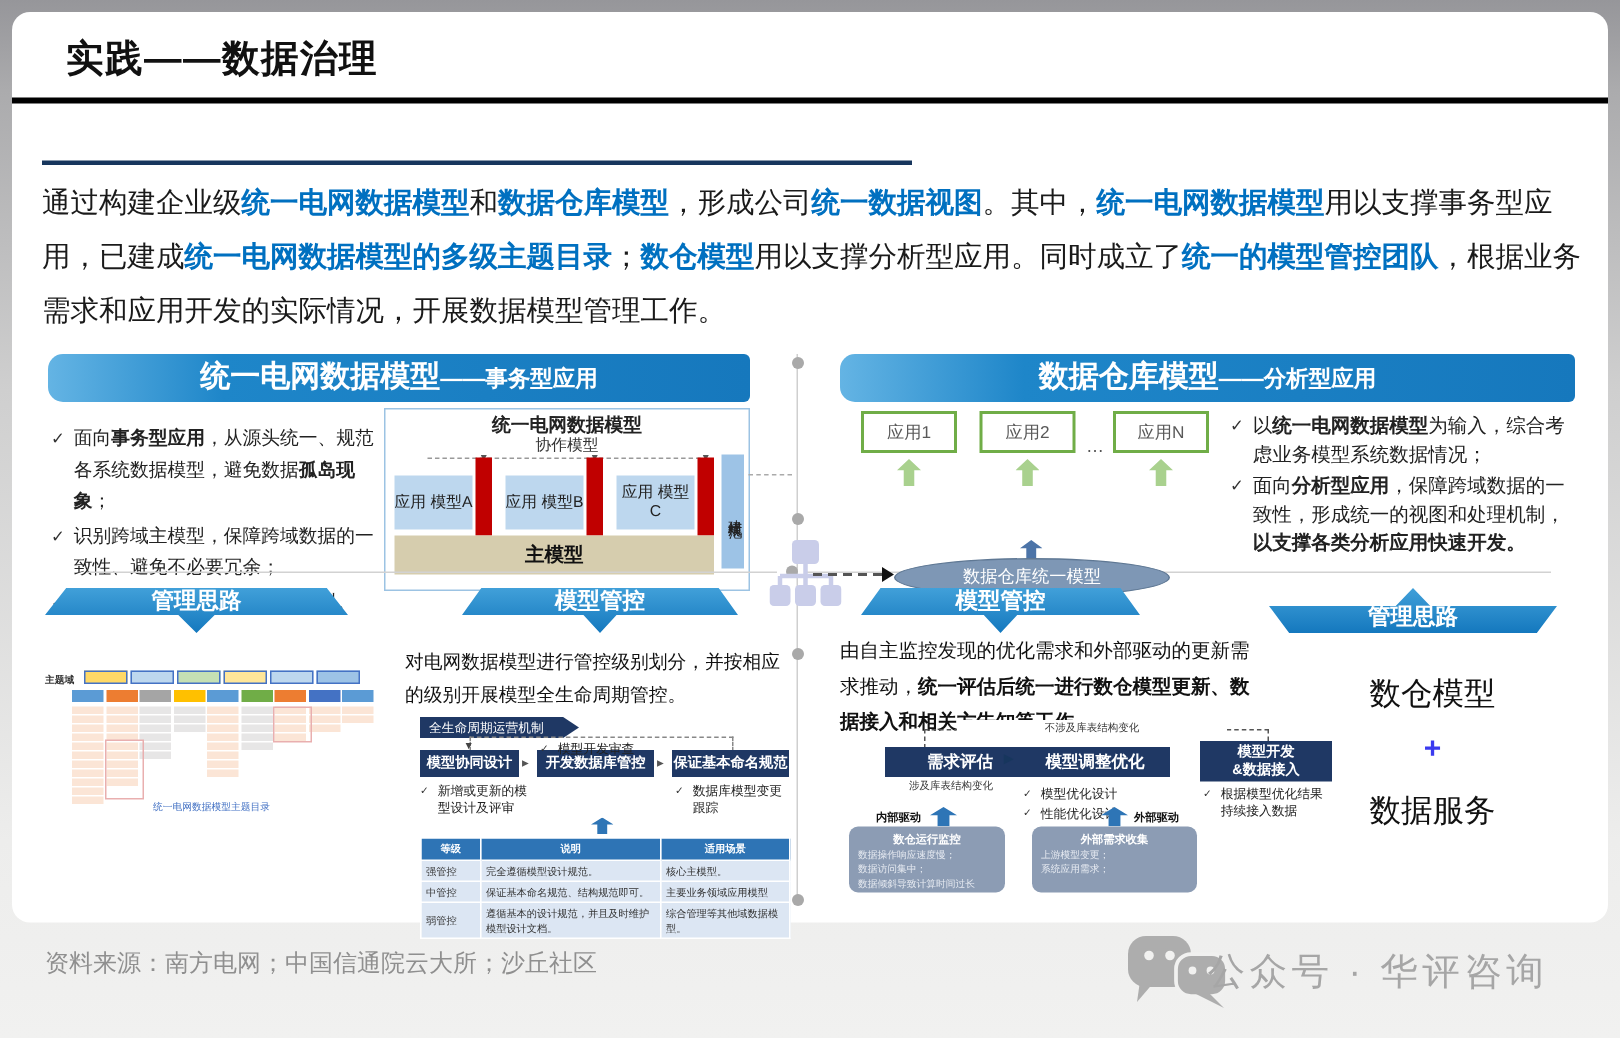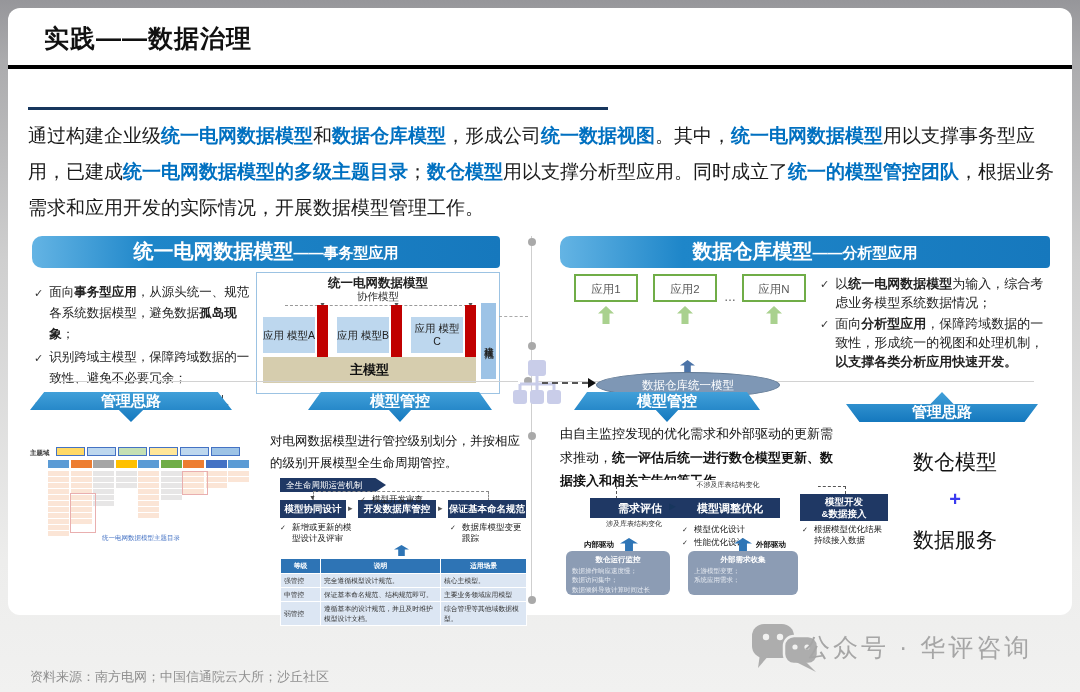--- a/index.html
+++ b/index.html
@@ -117,21 +117,21 @@
   .gray-box{background:#8C9CB4;border-radius:6px;color:#fff;}
   .g1{left:558px;top:543px;width:104px;height:44px;}
   .g2{left:680px;top:543px;width:110px;height:44px;}
   .gb-title{text-align:center;font-size:7.5px;font-weight:bold;margin-top:4px;}
   .gb-line{font-size:6.5px;color:#E6EAF1;margin:1.5px 6px 0 6px;line-height:8px;}
   
   .sum1{left:877px;top:440px;width:140px;text-align:center;font-size:21px;color:#111;}
   .sum-plus{left:877px;top:480px;width:140px;text-align:center;font-size:20px;font-weight:bold;color:#3A3AEF;}
   .sum2{left:877px;top:518px;width:140px;text-align:center;font-size:21px;color:#111;}
   
-  .footer-src{left:30px;top:632px;font-size:13px;color:#8f8f8f;margin-top:36px;}
+  .footer-src{left:30px;top:632px;font-size:16px;color:#8f8f8f;}
   .watermark-text{left:805px;top:631px;font-size:25px;color:#A6A6A6;letter-spacing:3px;}
   .wx-icon{left:748px;top:620px;}
 </style>
 </head>
 <body>
 
 <div class="slide">
   <div class="card">
 
     <div class="abs page-title">实践——数据治理</div>

